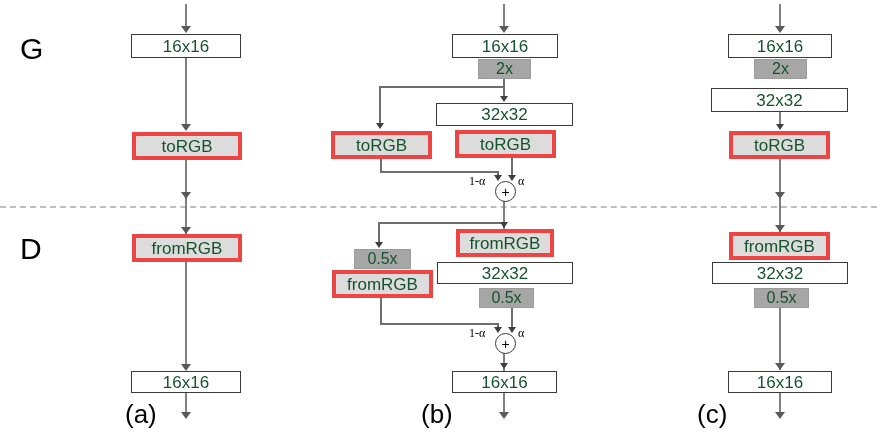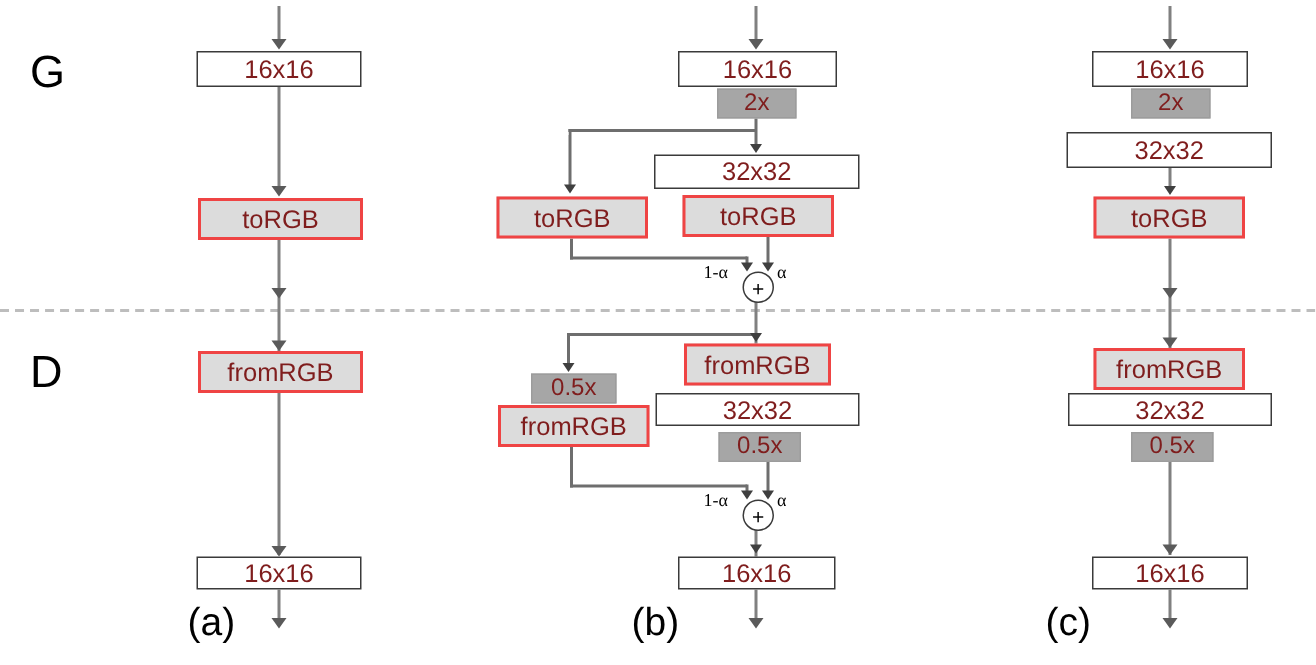--- a/index.html
+++ b/index.html
@@ -9,32 +9,32 @@
     background:#ffffff;
     font-family:"Liberation Sans", sans-serif;
     overflow:hidden;
   }
   
   .box{
     position:absolute;
     box-sizing:border-box;
     display:flex;align-items:center;justify-content:center;
     font-size:17px;
-    color:#7f1d1d;
+    color:#14532d;
     line-height:1;
     white-space:nowrap;
     z-index:3;
   }
   .box.white{
     background:#ffffff;
     border:1.6px solid #3a3a3a;
   }
   .box.light{
     background:#dcdcdc;
-    border:2px solid #ef4444;
+    border:4px solid #ef4444;
   }
   .box.dark{
     background:#a6a6a6;
     border:1px solid #9c9c9c;
     font-size:16px;
   }
   
   .vline{
     position:absolute;
     width:2px;

